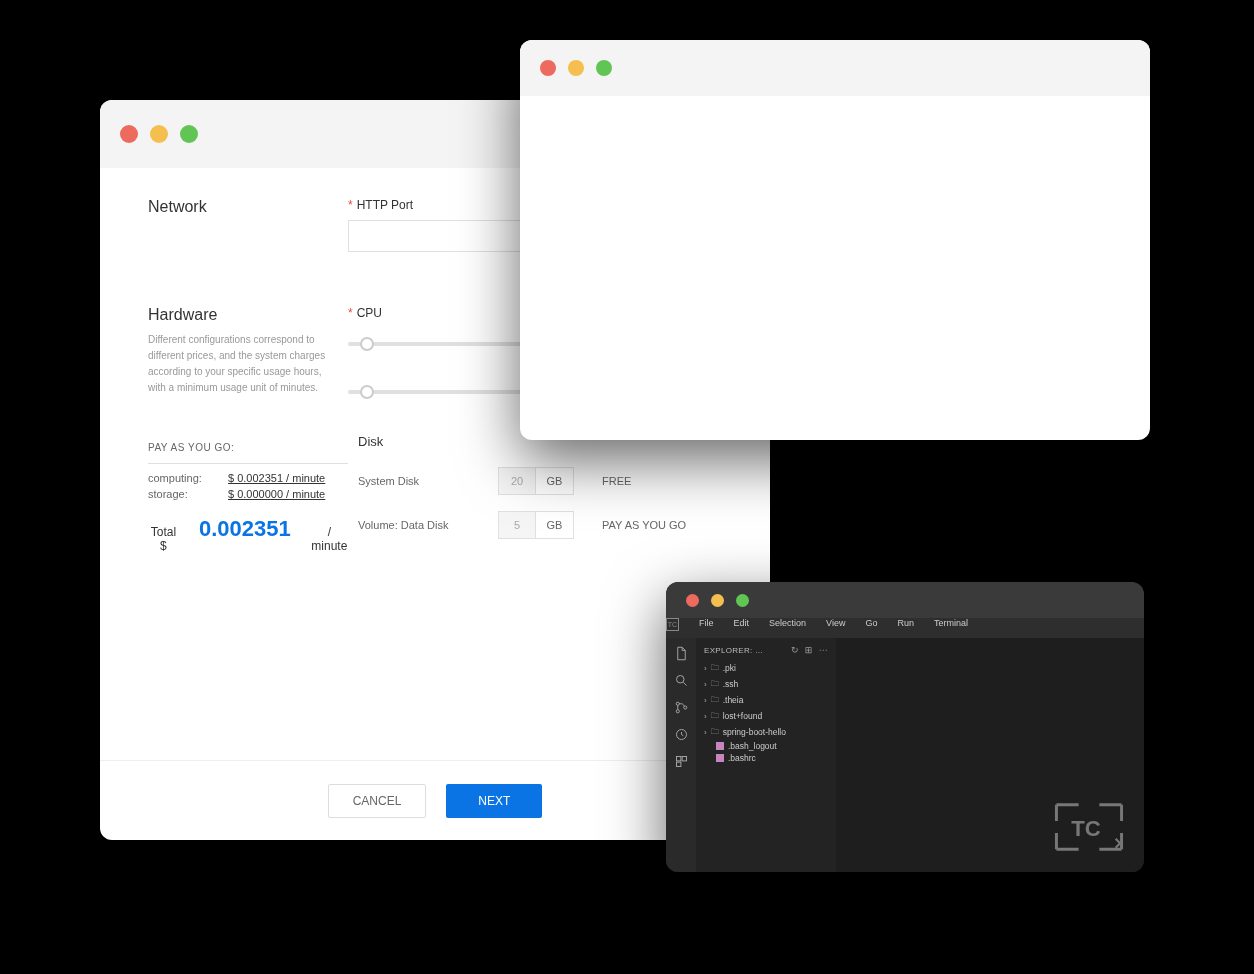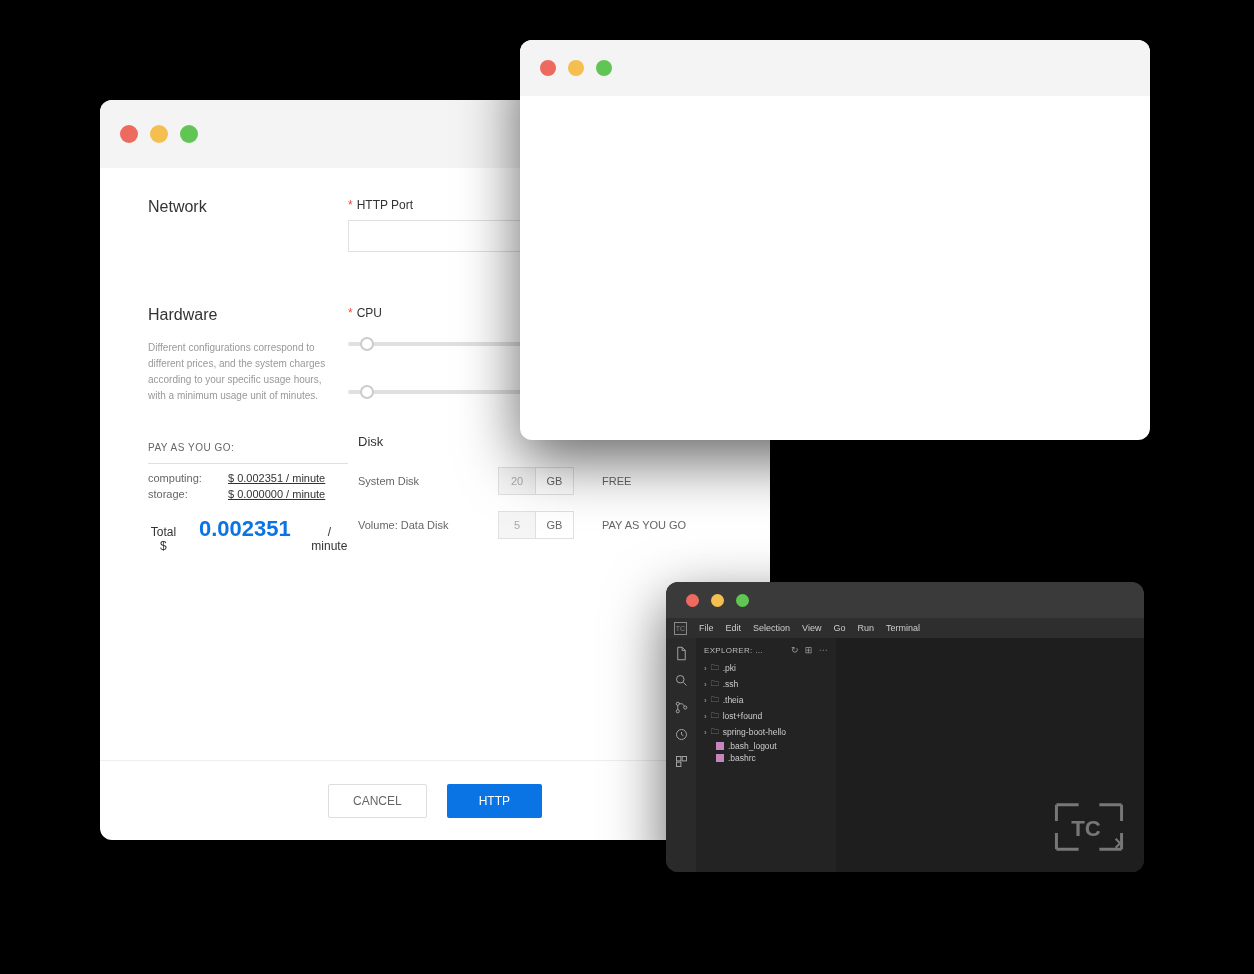--- a/index.html
+++ b/index.html
@@ -13,21 +13,21 @@
 .dot.green { background: #61c554; }
 
 
 .win1 { left: 100px; top: 100px; width: 670px; height: 740px; background: #fff; }
 .win1 .titlebar { height: 68px; }
 .win1 .dot { width: 18px; height: 18px; }
 .win1-body { padding: 30px 40px 20px 48px; color: #333; }
 .section { display: flex; margin-bottom: 30px; }
 .section-left { width: 200px; flex-shrink: 0; }
 .section-title { font-size: 16px; font-weight: 500; color: #333; }
-.section-desc { font-size: 10px; color: #999; line-height: 1.6; margin-top: 16px; max-width: 180px; }
+.section-desc { font-size: 10px; color: #999; line-height: 1.6; margin-top: 8px; max-width: 180px; }
 .section-right { flex: 1; }
 .field { margin-bottom: 24px; }
 .field-label { font-size: 12px; color: #333; margin-bottom: 8px; }
 .req { color: #e74c3c; margin-right: 4px; }
 .input { width: 100%; height: 32px; border: 1px solid #e0e0e0; padding: 0 10px; font-size: 12px; }
 .slider-row { display: flex; align-items: center; gap: 12px; margin-bottom: 16px; }
 .slider-track { flex: 1; max-width: 260px; height: 4px; background: #e0e0e0; border-radius: 2px; position: relative; }
 .slider-thumb { position: absolute; width: 14px; height: 14px; border-radius: 50%; background: #fff; border: 2px solid #ccc; top: -5px; left: 12px; }
 .num-box { width: 34px; height: 32px; border: 1px solid #e0e0e0; text-align: center; font-size: 12px; color: #666; }
 .unit-box { width: 48px; height: 32px; border: 1px solid #e0e0e0; border-left: none; background: #fafafa; display: flex; align-items: center; justify-content: center; font-size: 13px; color: #666; }
@@ -58,21 +58,21 @@
 
 
 .win2 { left: 520px; top: 40px; width: 630px; height: 400px; background: #fff; }
 .win2 .titlebar { height: 56px; }
 .win2 .dot { width: 16px; height: 16px; }
 
 
 .win3 { left: 666px; top: 582px; width: 478px; height: 290px; background: #252526; border-radius: 12px; overflow: hidden; }
 .win3 .titlebar { background: #3a3a3a; height: 36px; border-radius: 12px 12px 0 0; }
 .win3 .dot { width: 13px; height: 13px; }
-.ide-menu { background: #2e2e2e; height: 20px; display: flex; align-items: center; gap: 12px; padding-left: 8px; font-size: 9px; color: #ccc; }
+.ide-menu { background: #2e2e2e; height: 20px; display: flex; gap: 20px; font-size: 9px; color: #ccc; }
 .ide-menu .logo-badge { width: 13px; height: 13px; border: 1px solid #888; font-size: 7px; color: #888; display:flex; align-items:center; justify-content:center; }
 .ide-body { display: flex; height: calc(100% - 56px); }
 .ide-actbar { width: 30px; background: #2a2a2a; display: flex; flex-direction: column; align-items: center; padding-top: 8px; gap: 12px; }
 .ide-actbar svg { width: 15px; height: 15px; stroke: #aaa; fill: none; stroke-width: 1.5; }
 .ide-side { width: 140px; background: #232323; color: #ccc; font-size: 9px; padding: 4px 0; }
 .explorer-hdr { display: flex; align-items: center; justify-content: space-between; padding: 3px 8px; font-size: 8px; letter-spacing: 0.3px; color: #bbb; }
 .explorer-hdr .icons { display: flex; gap: 6px; font-size: 9px; color: #999; }
 .tree { padding: 2px 0; }
 .tree-item { display: flex; align-items: center; padding: 1px 8px; gap: 4px; font-size: 8.5px; }
 .tree-item .chev { font-size: 8px; color: #aaa; }
@@ -172,21 +172,21 @@
             <div class="disk-unit">GB</div>
             <div class="disk-mode">PAY AS YOU GO</div>
           </div>
         </div>
       </div>
     </div>
 
   </div>
   <div class="footer">
     <button class="btn btn-cancel">CANCEL</button>
-    <button class="btn btn-next">HTTP</button>
+    <button class="btn btn-next">NEXT</button>
   </div>
 </div>
 
 <div class="window win3">
   <div class="titlebar">
     <span class="dot red"></span>
     <span class="dot yellow"></span>
     <span class="dot green"></span>
   </div>
   <div class="ide-menu">

